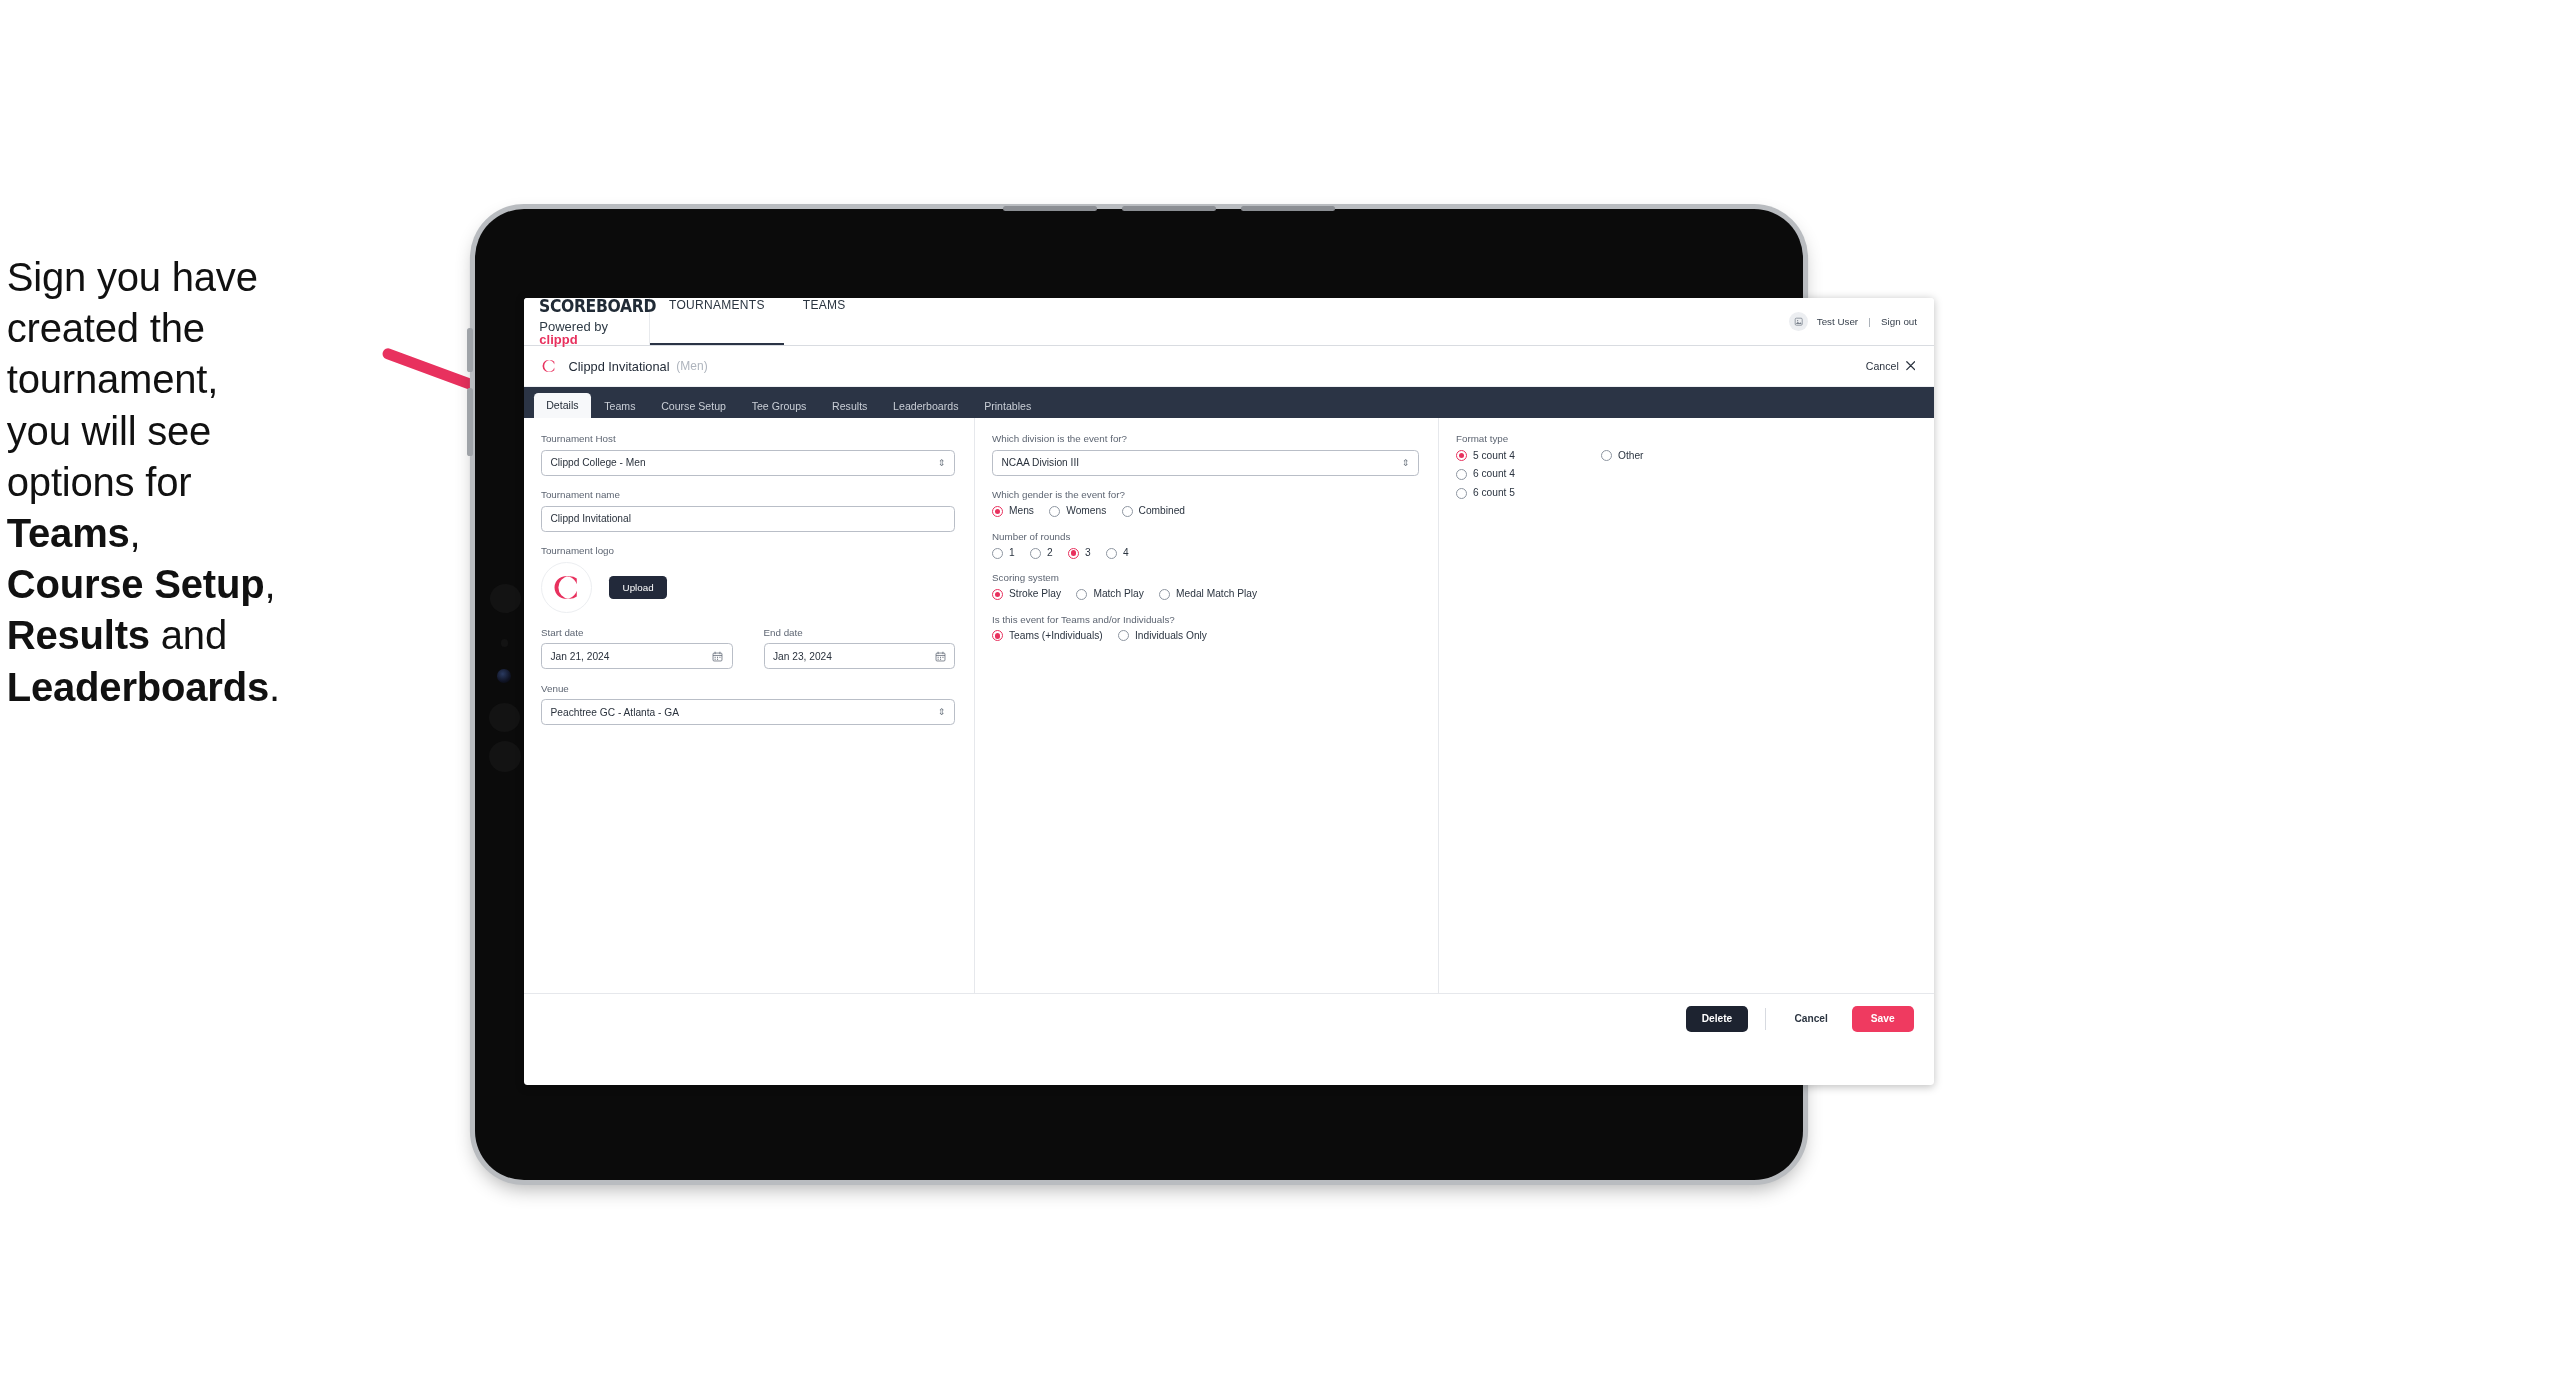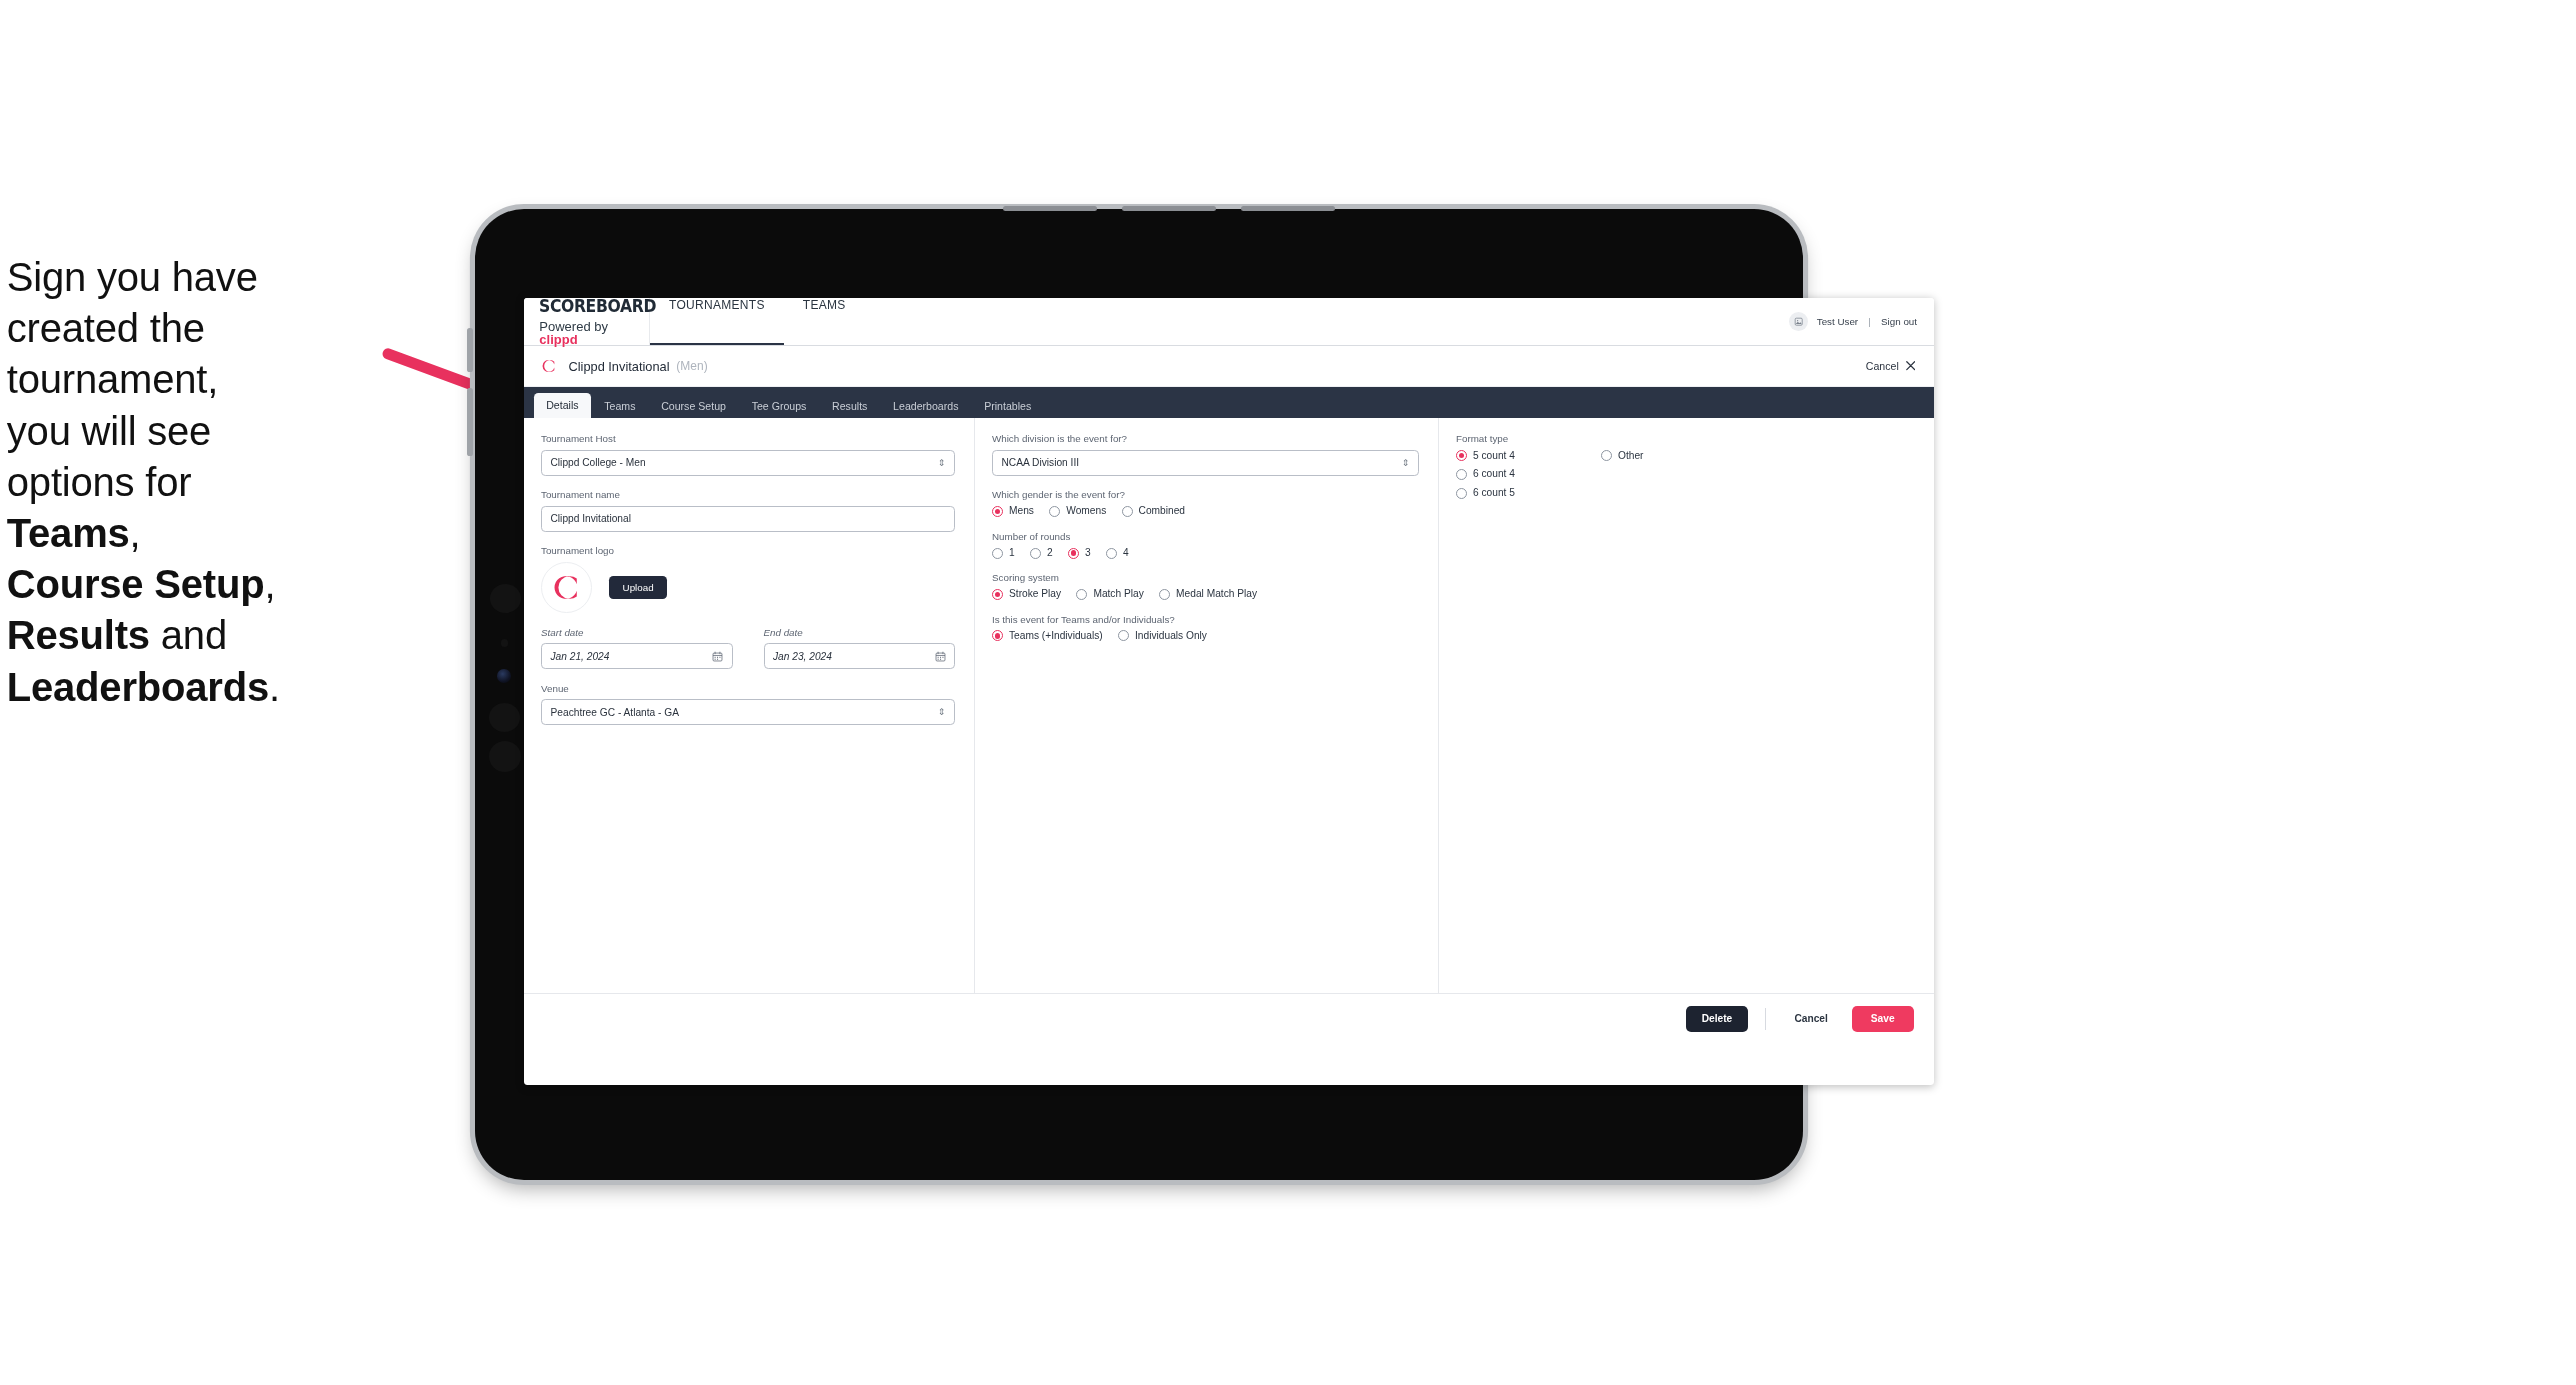--- a/index.html
+++ b/index.html
@@ -159,21 +159,21 @@
     background: #fff; display: flex; align-items: center;
     padding: 0 8.5px; font-size: 10.2px; color: #2a323d;
     position: relative;
   }
   .finput.placeholder { color: #adb3bb; }
   .select-caret {
     margin-left: auto; color: #6d7681; font-size: 9.4px; line-height: 1;
   }
   .cal-ico { margin-left: auto; display: flex; }
 
-  .dates { display: flex; gap: 31px; font-style: italic; }
+  .dates { display: flex; gap: 31px; }
   .dates .fgroup { flex: 1; margin-bottom: 13.6px; }
 
   .logo-row { display: flex; align-items: center; gap: 17px; margin-bottom: 1.7px; }
   .logo-circle {
     width: 51px; height: 51px; border-radius: 50%;
     border: 0.9px solid #eceef1; background: #fff;
     display: flex; align-items: center; justify-content: center;
   }
   .upload-btn {
     background: #22293a; color: #ffffff; font-size: 9.8px;

